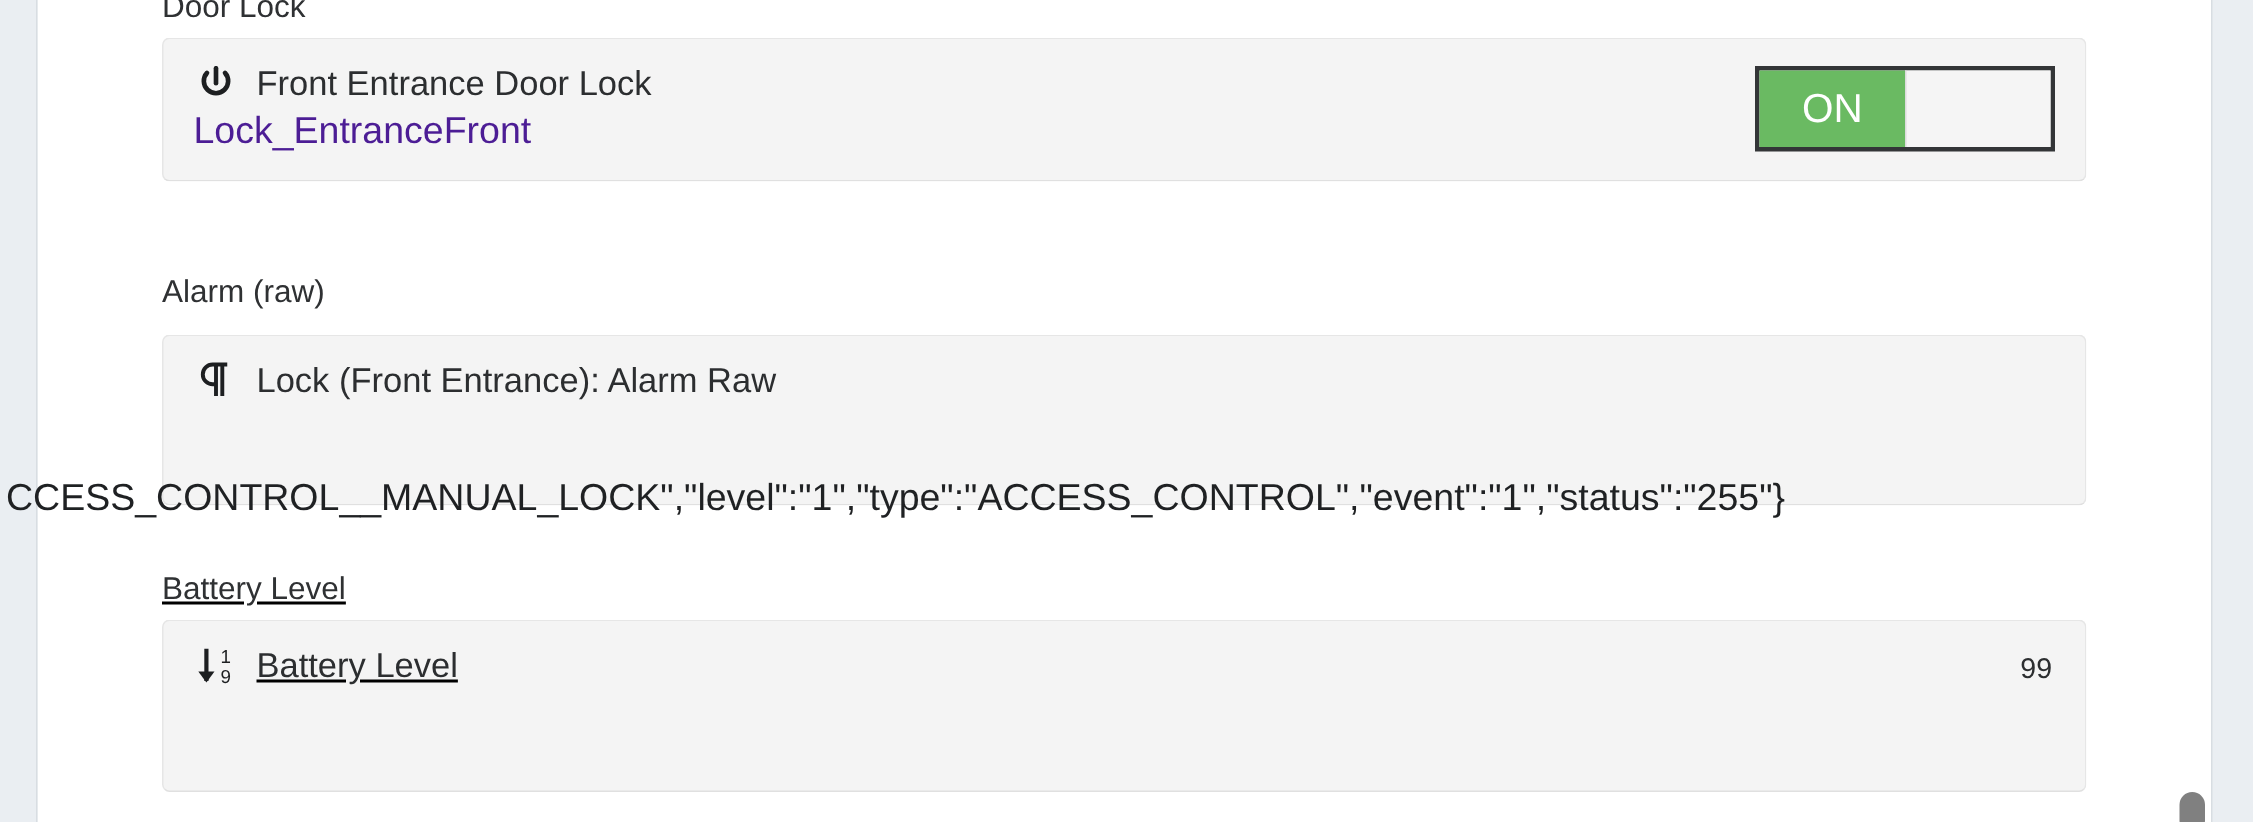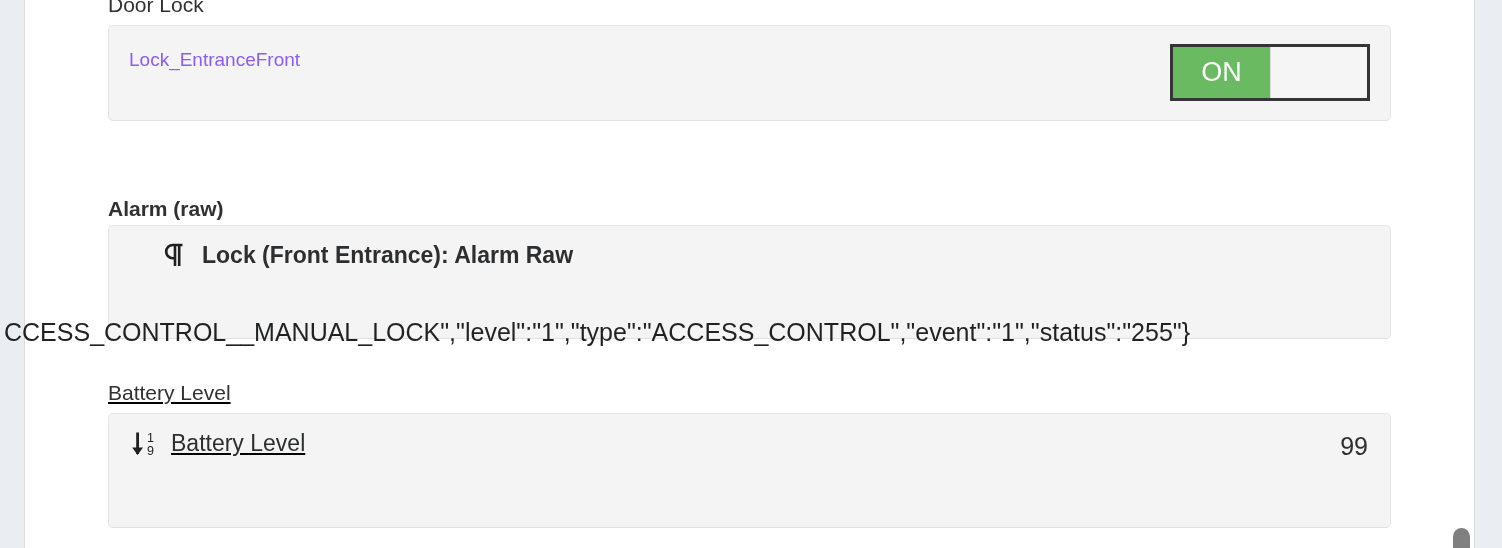--- a/index.html
+++ b/index.html
@@ -103,31 +103,31 @@
     justify-content: center;
     width: 30px;
     height: 27px;
     margin-right: 12px;
     color: #1d1f21;
     flex: none;
   }
 
   .item-subtitle {
     margin-top: 7px;
-    font-size: 19px;
+    font-size: 25px;
     line-height: 22px;
-    color: #8b5cf6;
+    color: #4c1d95;
     white-space: nowrap;
   }
 
   .item-value {
     position: absolute;
     right: 22px;
     top: 19px;
-    font-size: 25px;
+    font-size: 19px;
     line-height: 27px;
     color: #2c2e30;
   }
 
   
   .toggle {
     position: absolute;
     right: 20px;
     top: 18px;
     width: 200px;
@@ -188,33 +188,42 @@
 
   <div class="gutter-left"></div>
   <div class="gutter-right"></div>
 
   <div class="content">
 
     <div class="section" style="top:-8px;">
       <div class="section-label">Door Lock</div>
       <div class="card" style="margin-top:8px;">
         <div class="card-row" style="min-height:94px;">
+          <div class="item-title">
+            <span class="item-icon">
+              <svg width="22" height="24" viewBox="0 0 22 24" aria-hidden="true">
+                <path d="M11 1.5 L11 11.5" stroke="#1d1f21" stroke-width="3.1" stroke-linecap="round" fill="none"></path>
+                <path d="M5.0 4.6 A 8.1 8.1 0 1 0 17.0 4.6" stroke="#1d1f21" stroke-width="3.1" fill="none" stroke-linecap="round"></path>
+              </svg>
+            </span>
+            <span>Front Entrance Door Lock</span>
+          </div>
           <div class="item-subtitle">Lock_EntranceFront</div>
 
           <div class="toggle">
             <div class="toggle-on">ON</div>
             <div class="toggle-off"></div>
           </div>
         </div>
       </div>
     </div>
 
-    <div class="section" style="top:196px;font-weight:bold;">
+    <div class="section" style="top:182px;">
       <div class="section-label">Alarm (raw)</div>
-      <div class="card" style="margin-top:4px;height:114px;padding-left:31px;">
+      <div class="card" style="margin-top:16px;height:114px;">
         <div class="card-row">
           <div class="item-title">
             <span class="item-icon">
               <svg width="22" height="25" viewBox="0 0 22 25" aria-hidden="true">
                 <path d="M18.5 2.0 L8.8 2.0 A 6.6 6.6 0 0 0 8.8 15.2 L11.0 15.2 L11.0 2.0 M11.0 2.0 L11.0 23.0 M15.2 2.0 L15.2 23.0" stroke="#1d1f21" stroke-width="2.6" fill="none" stroke-linecap="butt" stroke-linejoin="miter"></path>
               </svg>
             </span>
             <span>Lock (Front Entrance): Alarm Raw</span>
           </div>
         </div>

